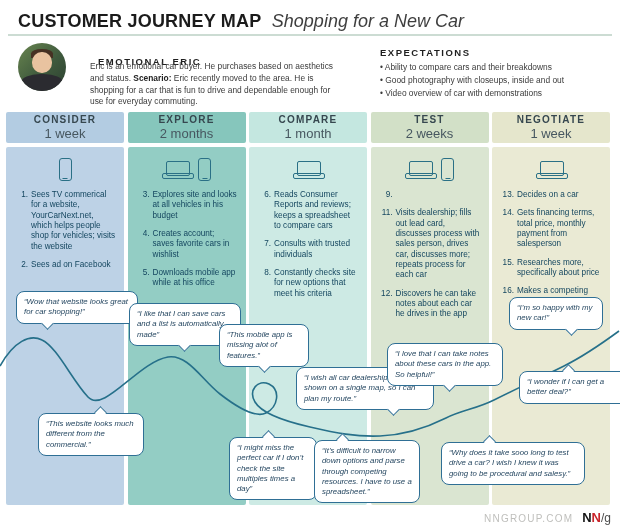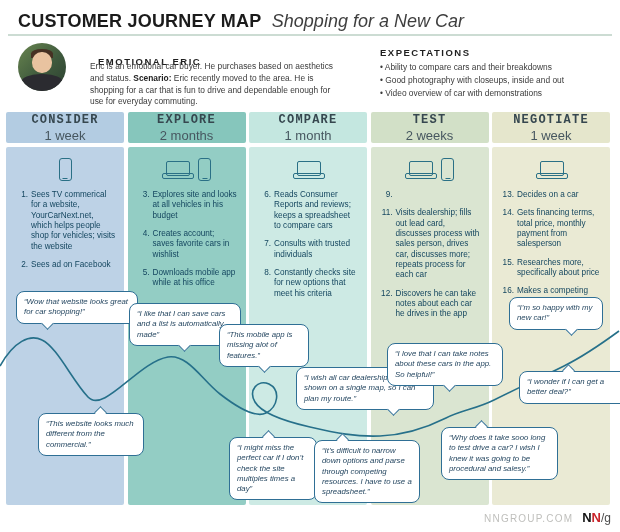--- a/index.html
+++ b/index.html
@@ -19,21 +19,21 @@
   .avatar .shirt { position:absolute; left:3px;  top:31px; width:42px; height:19px; border-radius:46% 46% 0 0; background:#2b2b30; }
 
   .sec-head { position:absolute; font-size:9.5px; font-weight:700; letter-spacing:1.5px; color:#1f1f1f; }
   .persona-body { position:absolute; left:90px; top:61px; width:256px; font-size:8.4px; line-height:1.4; color:#3b3b3b; }
   .persona-body b { color:#222; }
   .exp-list { position:absolute; left:380px; top:61px; width:232px; font-size:8.4px; line-height:1.55; color:#3b3b3b; }
   .exp-item::before { content:"• "; color:#3b3b3b; }
 
   .col { position:absolute; top:112px; width:118px; height:393px; display:flex; flex-direction:column; }
   .col-header { height:31px; border-radius:2px; display:flex; flex-direction:column; align-items:center; justify-content:center; gap:1px; }
-  .col-name { font-size:12px; font-weight:700; letter-spacing:1.2px; color:#36474f;font-family:Liberation Mono, monospace; }
+  .col-name { font-size:10px; font-weight:700; letter-spacing:1.2px; color:#36474f; }
   .col-dur  { font-size:13px; color:#475760; }
   .col-body { margin-top:4px; flex:1; border-radius:2px; padding:8px 8px 0; }
   .c0 .col-header{background:var(--c0h,#b3cce2);} .c0 .col-body{background:var(--c0b,#bdd2e6);}
   .c1 .col-header{background:var(--c1h,#86c6bc);} .c1 .col-body{background:var(--c1b,#93cdc4);}
   .c2 .col-header{background:var(--c2h,#c4e7e0);} .c2 .col-body{background:var(--c2b,#cdeae4);}
   .c3 .col-header{background:var(--c3h,#d2e0c7);} .c3 .col-body{background:var(--c3b,#dae5d1);}
   .c4 .col-header{background:var(--c4h,#e5e6cc);} .c4 .col-body{background:var(--c4b,#eaead4);}
 
   .icons { display:flex; justify-content:center; align-items:flex-end; gap:6px; height:26px; margin-bottom:9px; }
   .ic-phone { position:relative; width:13px; height:23px; border:1.5px solid var(--icon_ink,#2a7086); border-radius:3px; }
@@ -239,21 +239,21 @@
   </svg>
 
   <div class="bubble tb" style="left:16px;  top:291px; width:122px; --tx:22%;"><span class="qt">“Wow that website looks great for car shopping!”</span><i class="tail"></i></div>
   <div class="bubble tb" style="left:129px; top:303px; width:112px; --tx:45%;"><span class="qt">“I like that I can save cars and a list is automatically made”</span><i class="tail"></i></div>
   <div class="bubble tb" style="left:219px; top:324px; width:90px;  --tx:45%;"><span class="qt">“This mobile app is missing alot of features.”</span><i class="tail"></i></div>
   <div class="bubble tt" style="left:38px;  top:413px; width:106px; --tx:55%;"><span class="qt">“This website looks much different from the commercial.”</span><i class="tail"></i></div>
   <div class="bubble tt" style="left:229px; top:437px; width:88px;  --tx:40%;"><span class="qt">“I might miss the perfect car if I don’t check the site multiples times a day”</span><i class="tail"></i></div>
   <div class="bubble tb" style="left:296px; top:367px; width:138px; --tx:68%;"><span class="qt">“I wish all car dealerships were shown on a single map, so I can plan my route.”</span><i class="tail"></i></div>
   <div class="bubble tt" style="left:314px; top:440px; width:106px; --tx:22%;"><span class="qt">“It’s difficult to narrow down options and parse through competing resources. I have to use a spreadsheet.”</span><i class="tail"></i></div>
   <div class="bubble tb" style="left:387px; top:343px; width:116px; --tx:50%;"><span class="qt">“I love that I can take notes about these cars in the app. So helpful!”</span><i class="tail"></i></div>
-  <div class="bubble tt" style="left:441px; top:427px; width:117px; --tx:30%;"><span class="qt">“Why does it take sooo long to test drive a car? I wish I knew it was going to be procedural and salesy.”</span><i class="tail"></i></div>
+  <div class="bubble tt" style="left:441px; top:442px; width:144px; --tx:30%;"><span class="qt">“Why does it take sooo long to test drive a car? I wish I knew it was going to be procedural and salesy.”</span><i class="tail"></i></div>
   <div class="bubble tb" style="left:509px; top:297px; width:94px; --tx:62%;"><span class="qt">“I’m so happy with my new car!”</span><i class="tail"></i></div>
   <div class="bubble tt" style="left:519px; top:371px; width:112px; --tx:40%;"><span class="qt">“I wonder if I can get a better deal?”</span><i class="tail"></i></div>
 
   <div class="footer">
     <span class="site">NNGROUP.COM</span>
     <span class="logo"><span class="n1">N</span><span class="n2">N</span><span class="g">/g</span></span>
   </div>
 
 </div>
 

